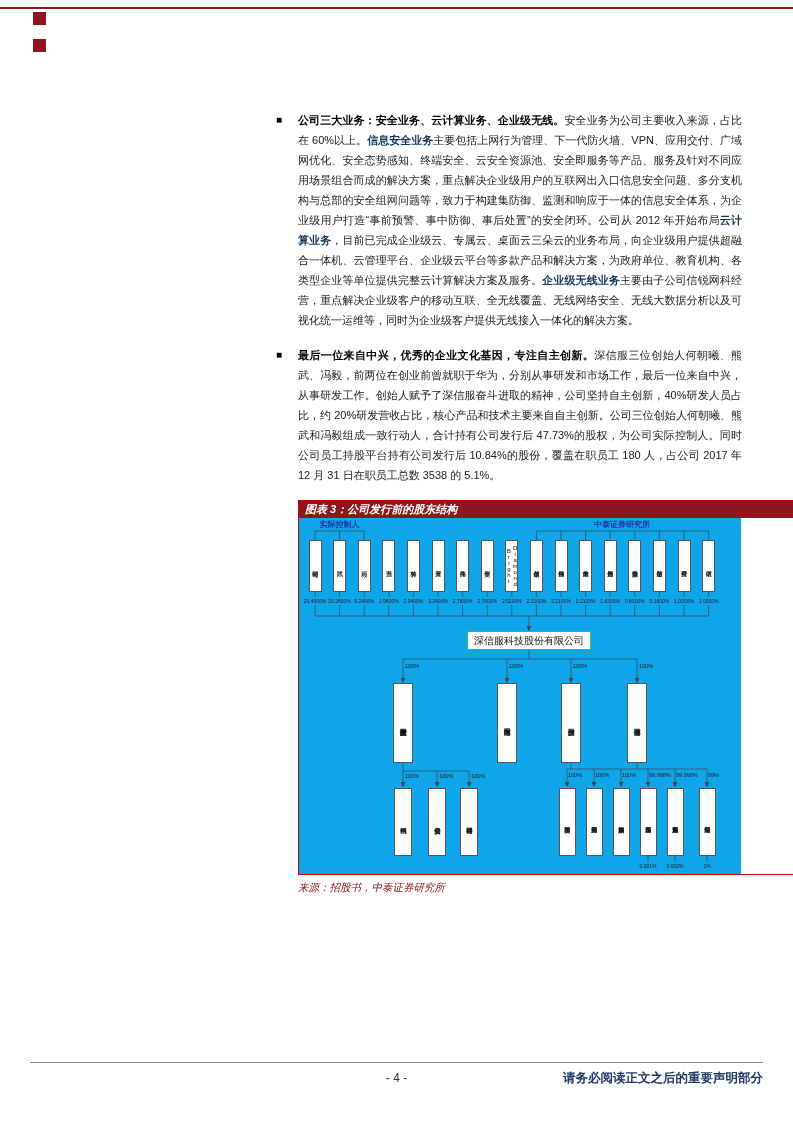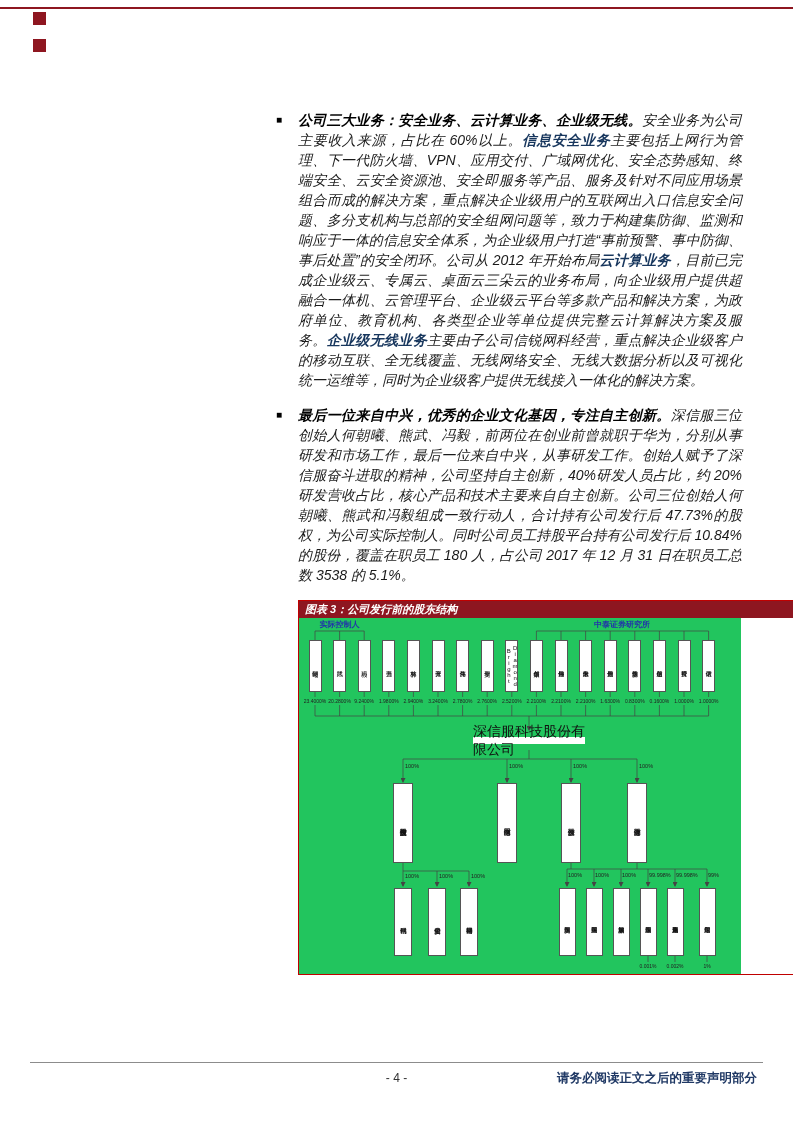--- a/index.html
+++ b/index.html
@@ -17,44 +17,44 @@
 
   
   .top-rule{position:absolute;left:0;right:0;top:7px;height:2px;background:var(--accent);}
   .corner-sq{position:absolute;left:33px;width:13px;height:13px;background:var(--accent);}
   .sq1{top:12px;} .sq2{top:39px;}
 
   
   .content{position:absolute;left:276px;top:110px;width:466px;}
   .bullet-block{display:flex;margin-bottom:15px;}
   .bullet-marker{flex:none;width:12px;font-size:10px;line-height:20px;margin-right:10px;color:#000;}
-  .para{width:444px;font-size:14px;line-height:20px;text-align:justify;font-style:italic;}
+  .para{width:444px;font-size:11px;line-height:20px;text-align:justify;}
   .seg-lead{font-weight:bold;color:#000;}
   .seg-term{font-weight:bold;color:var(--term-blue);}
 
   
   .figure{margin:13px 0 0 22px;width:504px;border:1px solid var(--figure-border);background:#fff;}
   .fig-title{background:var(--accent);color:#ffffff;font-size:11px;font-weight:bold;font-style:italic;padding:2px 6px;line-height:13px;}
-  .chart{position:relative;width:442px;height:356px;background:#22c55e;}
+  .chart{position:relative;width:442px;height:356px;background:#0ea5e9;}
   #chart-lines{position:absolute;left:0;top:0;pointer-events:none;}
   #chart-lines line{stroke:#444;stroke-width:0.7;}
   .vbox{position:absolute;border:1px solid #555;background:#fff;writing-mode:vertical-rl;text-orientation:upright;
         display:flex;align-items:center;justify-content:center;text-align:center;line-height:1.05;overflow:hidden;color:#111;}
-  .cbox{position:absolute;border:6px solid #22c55e;background:#fff;display:flex;align-items:center;justify-content:center;
-        font-size:14px;color:#111;}
+  .cbox{position:absolute;border:1px solid #22c55e;background:#fff;display:flex;align-items:center;justify-content:center;
+        font-size:10px;color:#111;}
   .pct{position:absolute;font-size:5px;transform:translateX(-50%);white-space:nowrap;color:#222;}
   .pctr{position:absolute;font-size:5.5px;white-space:nowrap;color:#222;}
   .glabel{position:absolute;transform:translateX(-50%);font-size:8px;font-weight:bold;color:var(--chart-label-blue);white-space:nowrap;}
 
   .source{margin:6px 0 0 22px;font-size:10.5px;font-style:italic;color:var(--accent);}
 
   
   .footer-rule{position:absolute;left:30px;right:30px;top:1062px;height:1px;background:var(--line-gray);}
   .page-num{position:absolute;left:0;right:0;top:1071px;text-align:center;font-size:12px;color:#333;}
-  .footer-notice{position:absolute;right:36px;top:1070px;font-size:12.5px;font-weight:bold;color:var(--footer-navy);}
+  .footer-notice{position:absolute;right:30px;top:1070px;font-size:12.5px;font-weight:bold;color:var(--footer-navy);}
 </style>
 </head>
 <body>
 
 <div class="page">
   <div class="top-rule"></div>
   <div class="corner-sq sq1"></div>
   <div class="corner-sq sq2"></div>
 
   <div class="content">
@@ -213,18 +213,19 @@
           <div class="pct" style="left: 349px; top: 345px;">0.001%</div>
           <div class="pctr" style="left: 377px; top: 254px;">99.998%</div>
           <div class="vbox" style="left: 367.5px; top: 270px; width: 17px; height: 68px; font-size: 6px;">马来西亚深信服</div>
           <div class="pct" style="left: 376px; top: 345px;">0.002%</div>
           <div class="pctr" style="left: 409px; top: 254px;">99%</div>
           <div class="vbox" style="left: 399.5px; top: 270px; width: 17px; height: 68px; font-size: 6px;">印尼深信服</div>
           <div class="pct" style="left: 408px; top: 345px;">1%</div>
         </div>
     </figure>
 
+    <div class="source">来源：招股书，中泰证券研究所</div>
   </div>
 
   <div class="footer-rule"></div>
   <span class="page-num">- 4 -</span>
   <span class="footer-notice">请务必阅读正文之后的重要声明部分</span>
 </div>
 
 </body></html>

